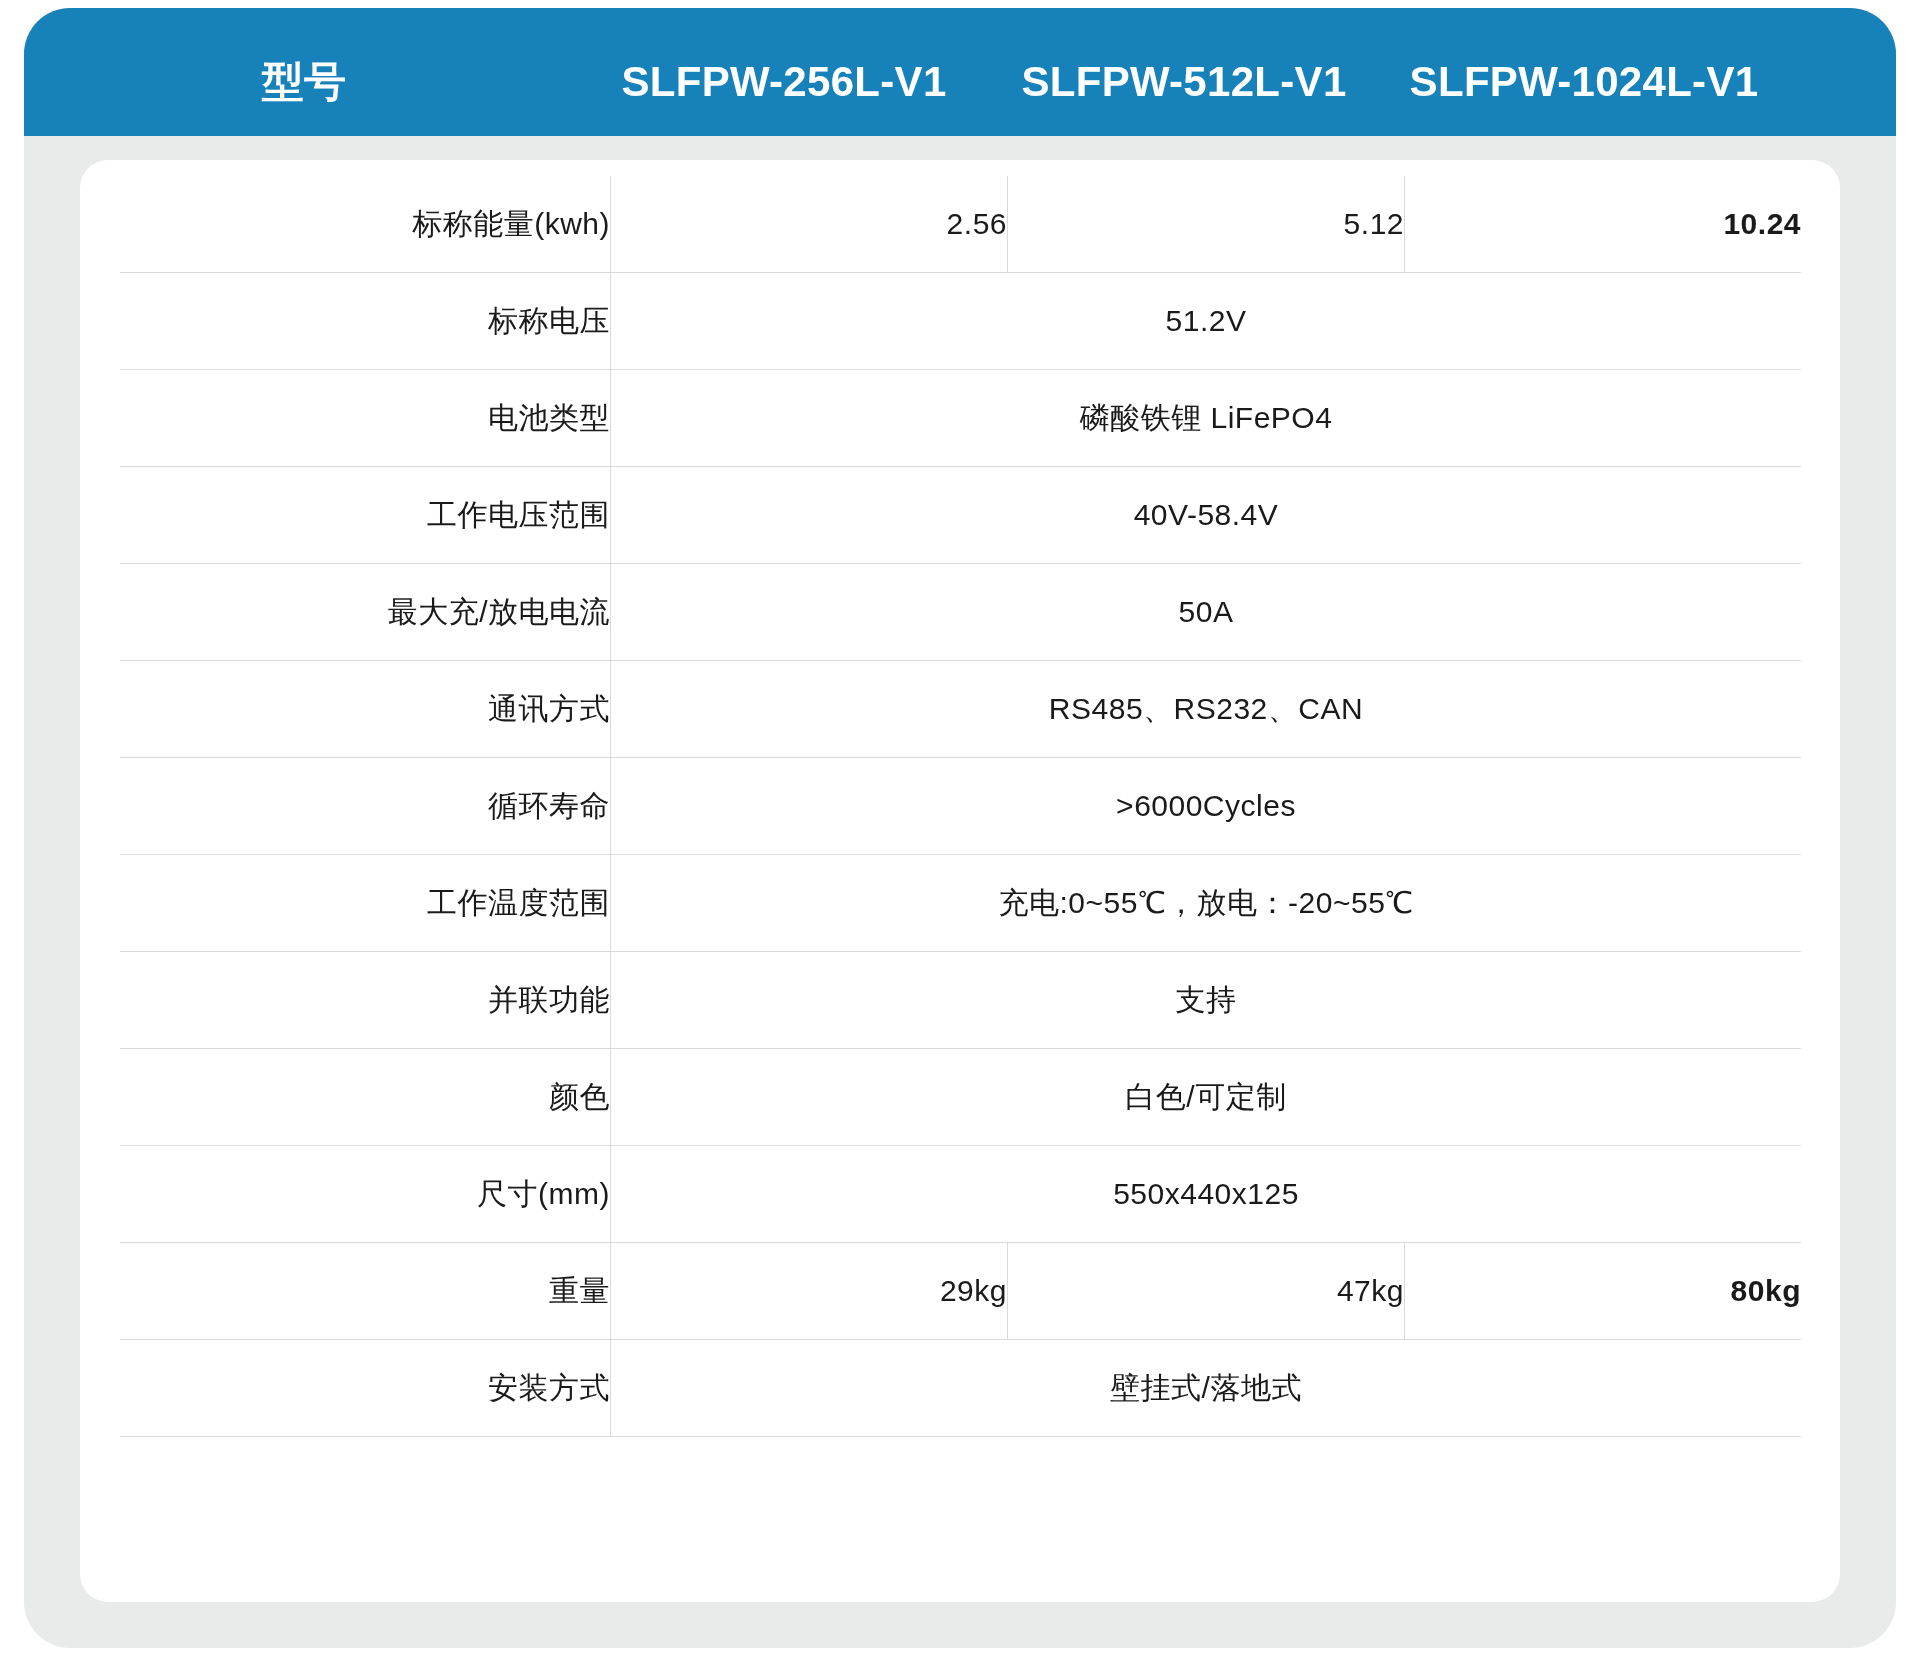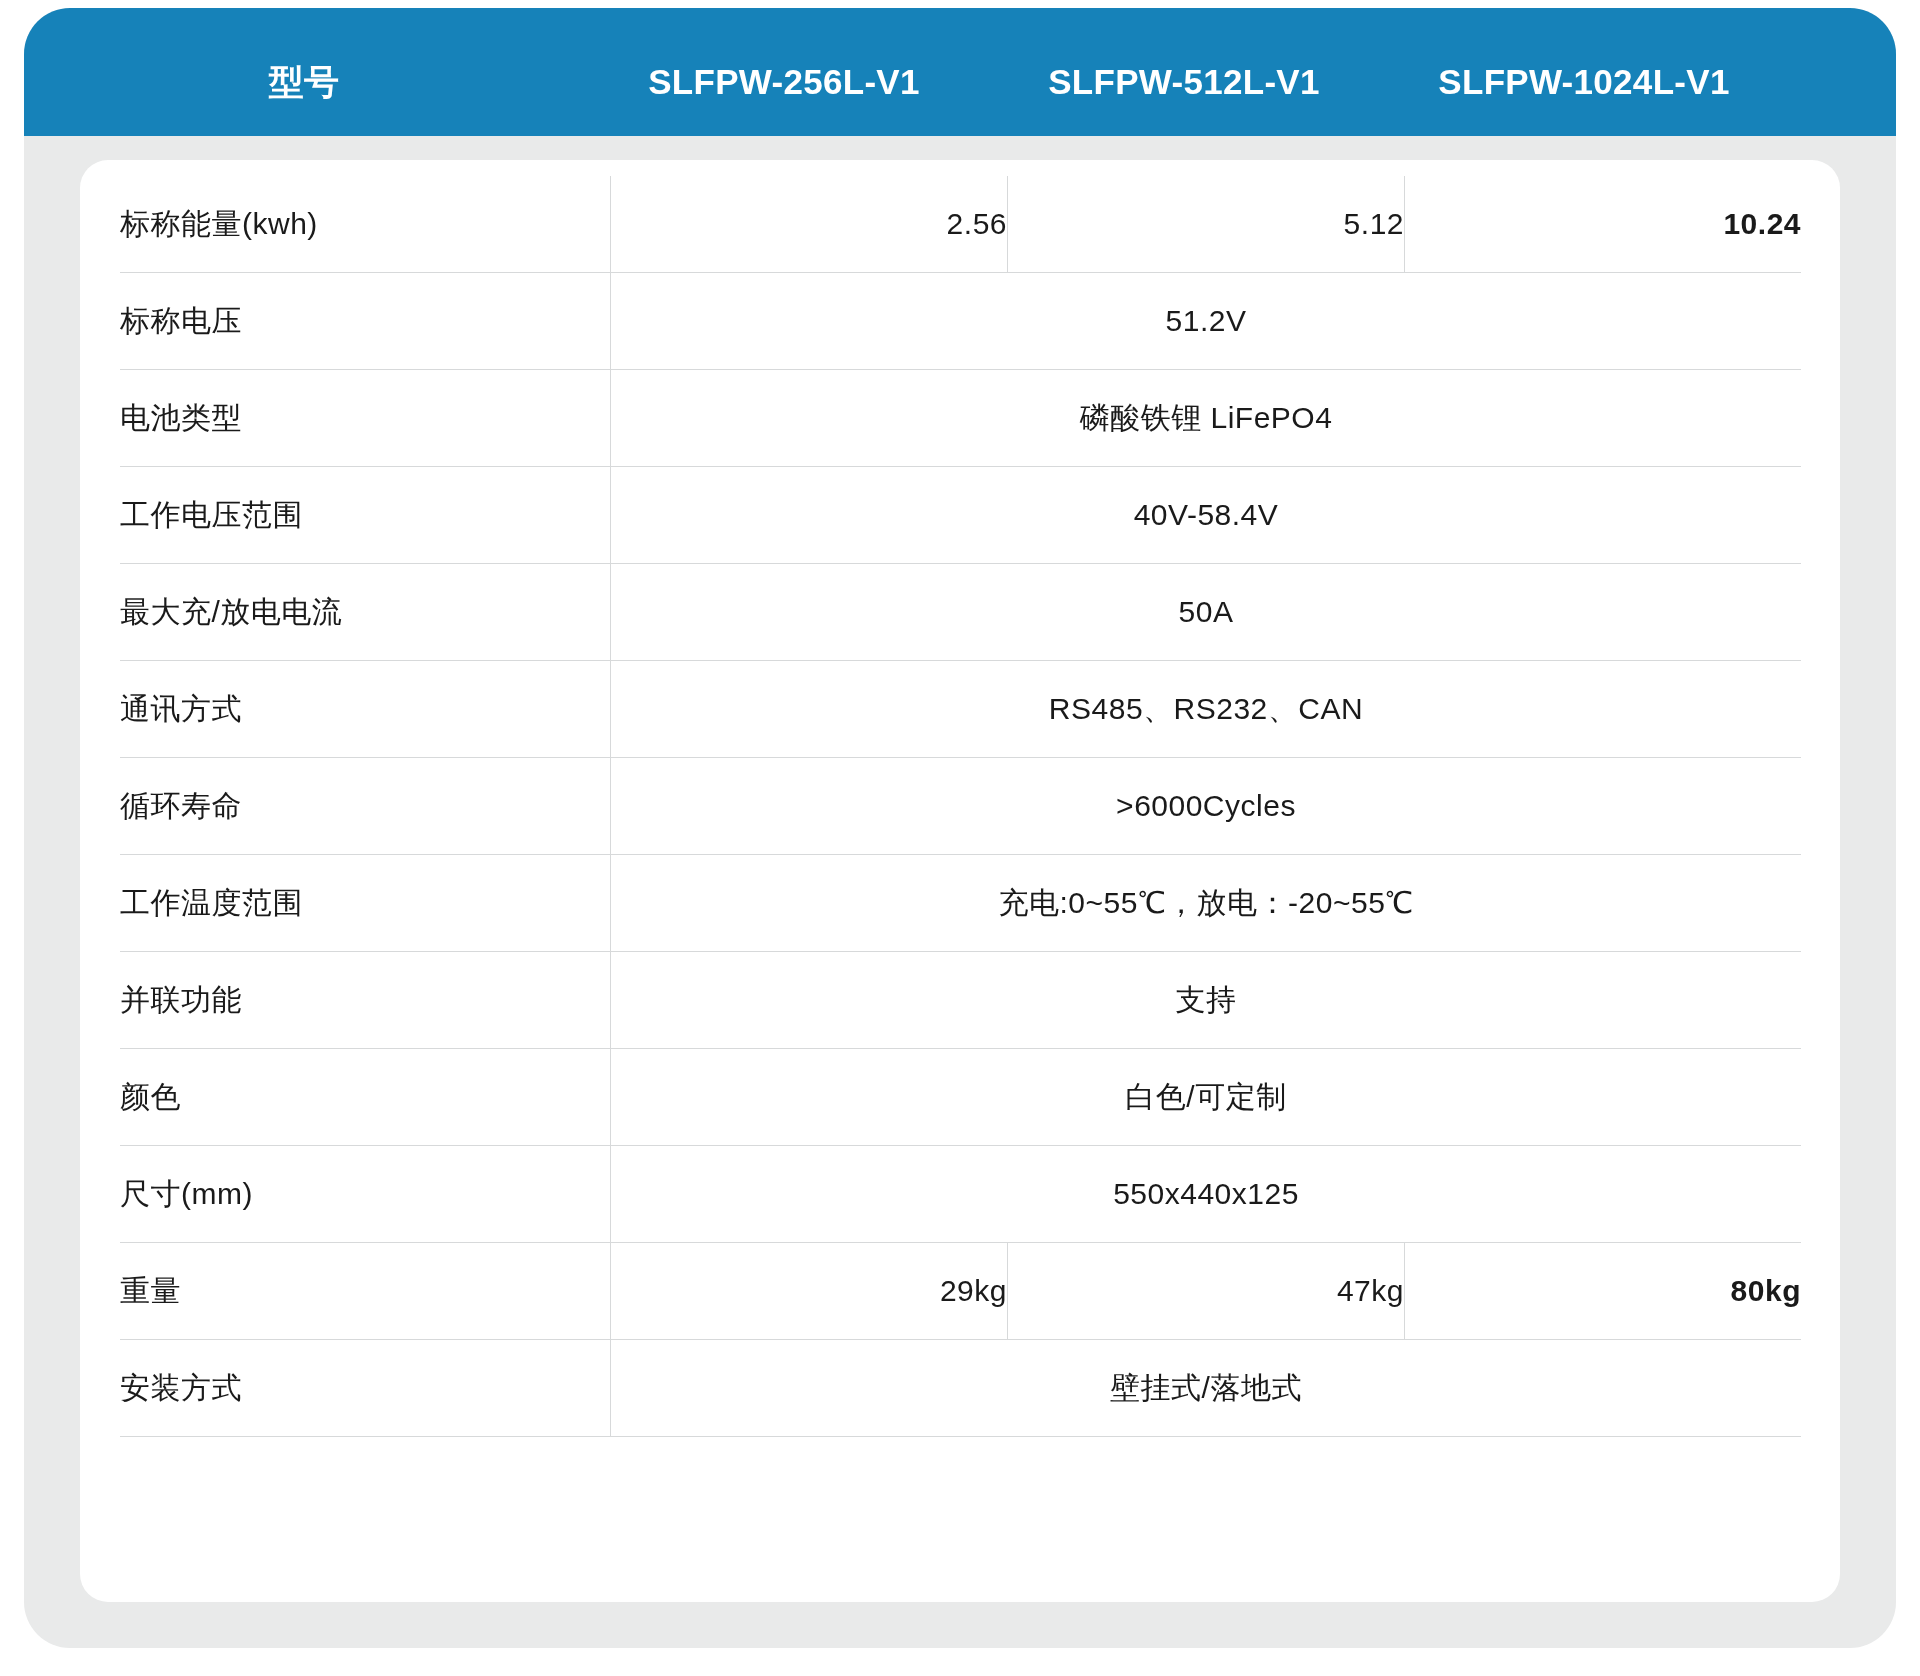--- a/index.html
+++ b/index.html
@@ -51,21 +51,21 @@
     left: 0;
     top: 0;
     width: 1872px;
     height: 128px;
     display: flex;
     align-items: center;
   }
   .header-cell {
     color: #ffffff;
     font-weight: bold;
-    font-size: 35px;
+    font-size: 42px;
     letter-spacing: 0.3px;
     text-align: center;
     white-space: nowrap;
     margin-top: 20px;
   }
   .hc-model  { width: 560px; }
   .hc-col    { width: 400px; }
 
   
   .card {
@@ -97,21 +97,21 @@
     vertical-align: middle;
     background: transparent;
   }
   table.spec tr:last-child td {
     border-bottom: 1.6px solid #d7d9da;
   }
 
   td.label {
     width: 490px;
     padding-left: 14px;
-    text-align: left;
+    text-align: right;
     border-right: 1.6px solid #d7d9da;
     letter-spacing: 0.5px;
   }
   td.val {
     text-align: center;
     letter-spacing: 0.5px;
   }
   td.split {
     width: 396px;
     text-align: right;

